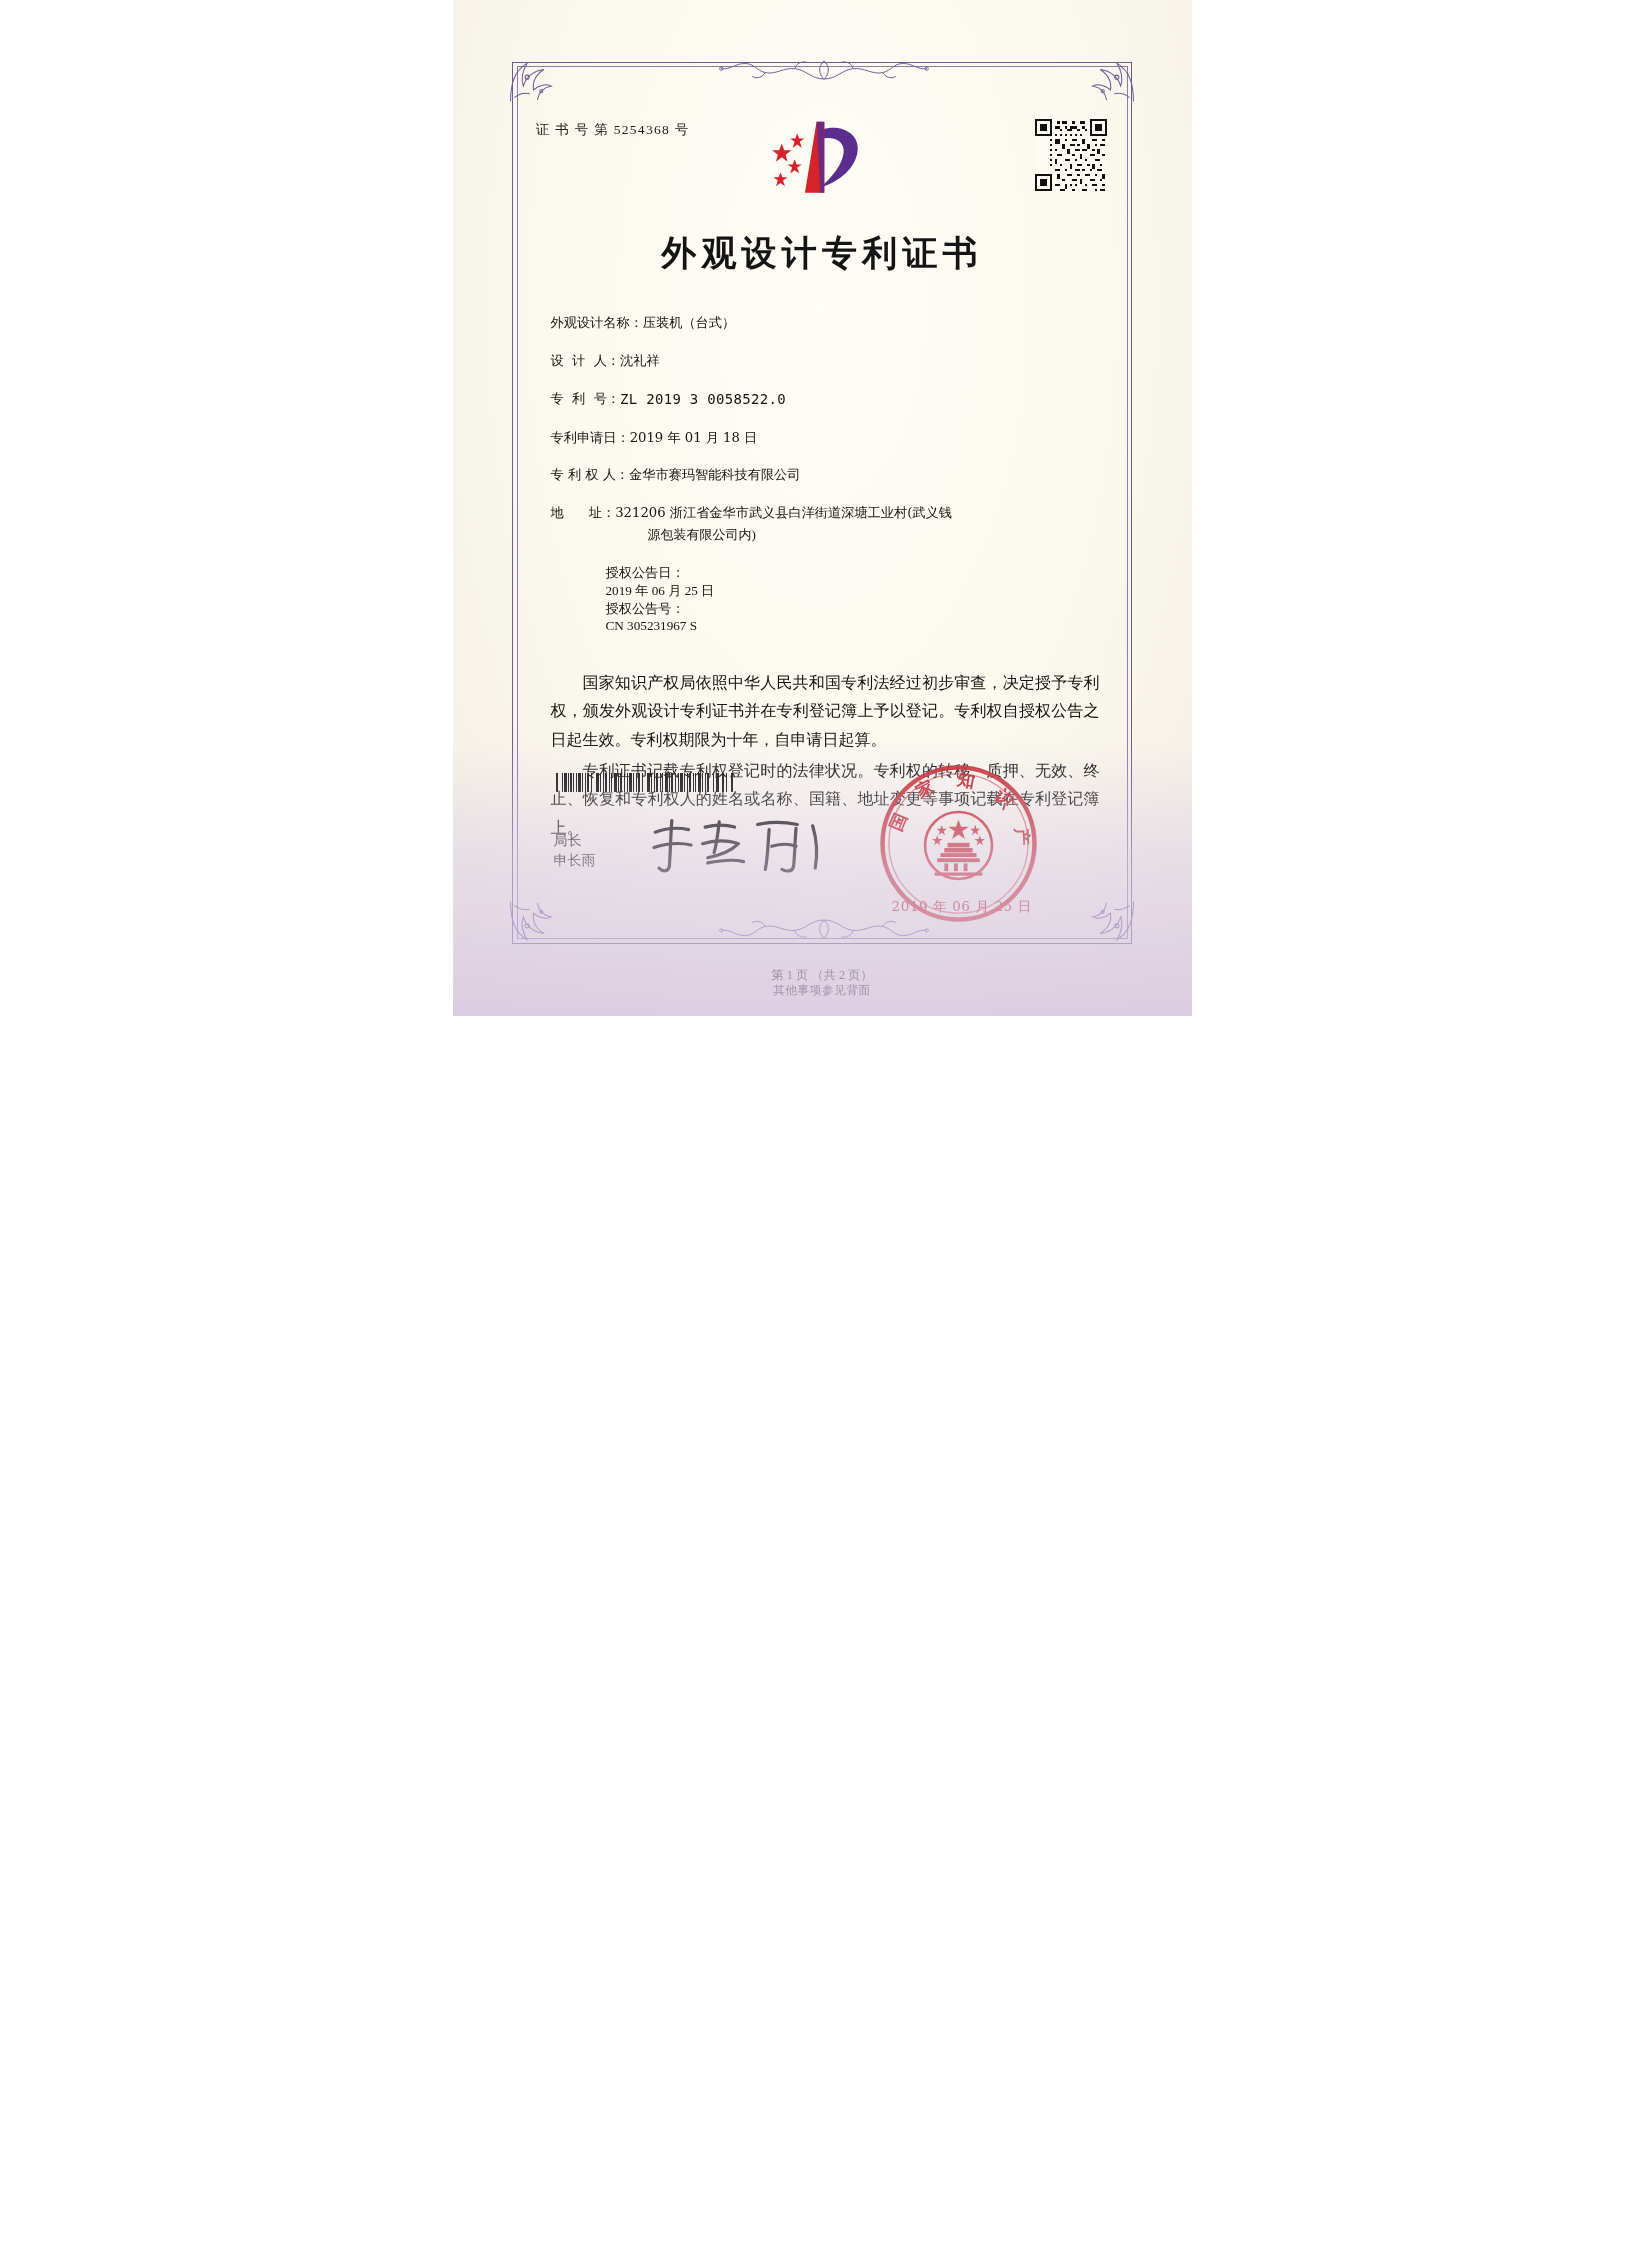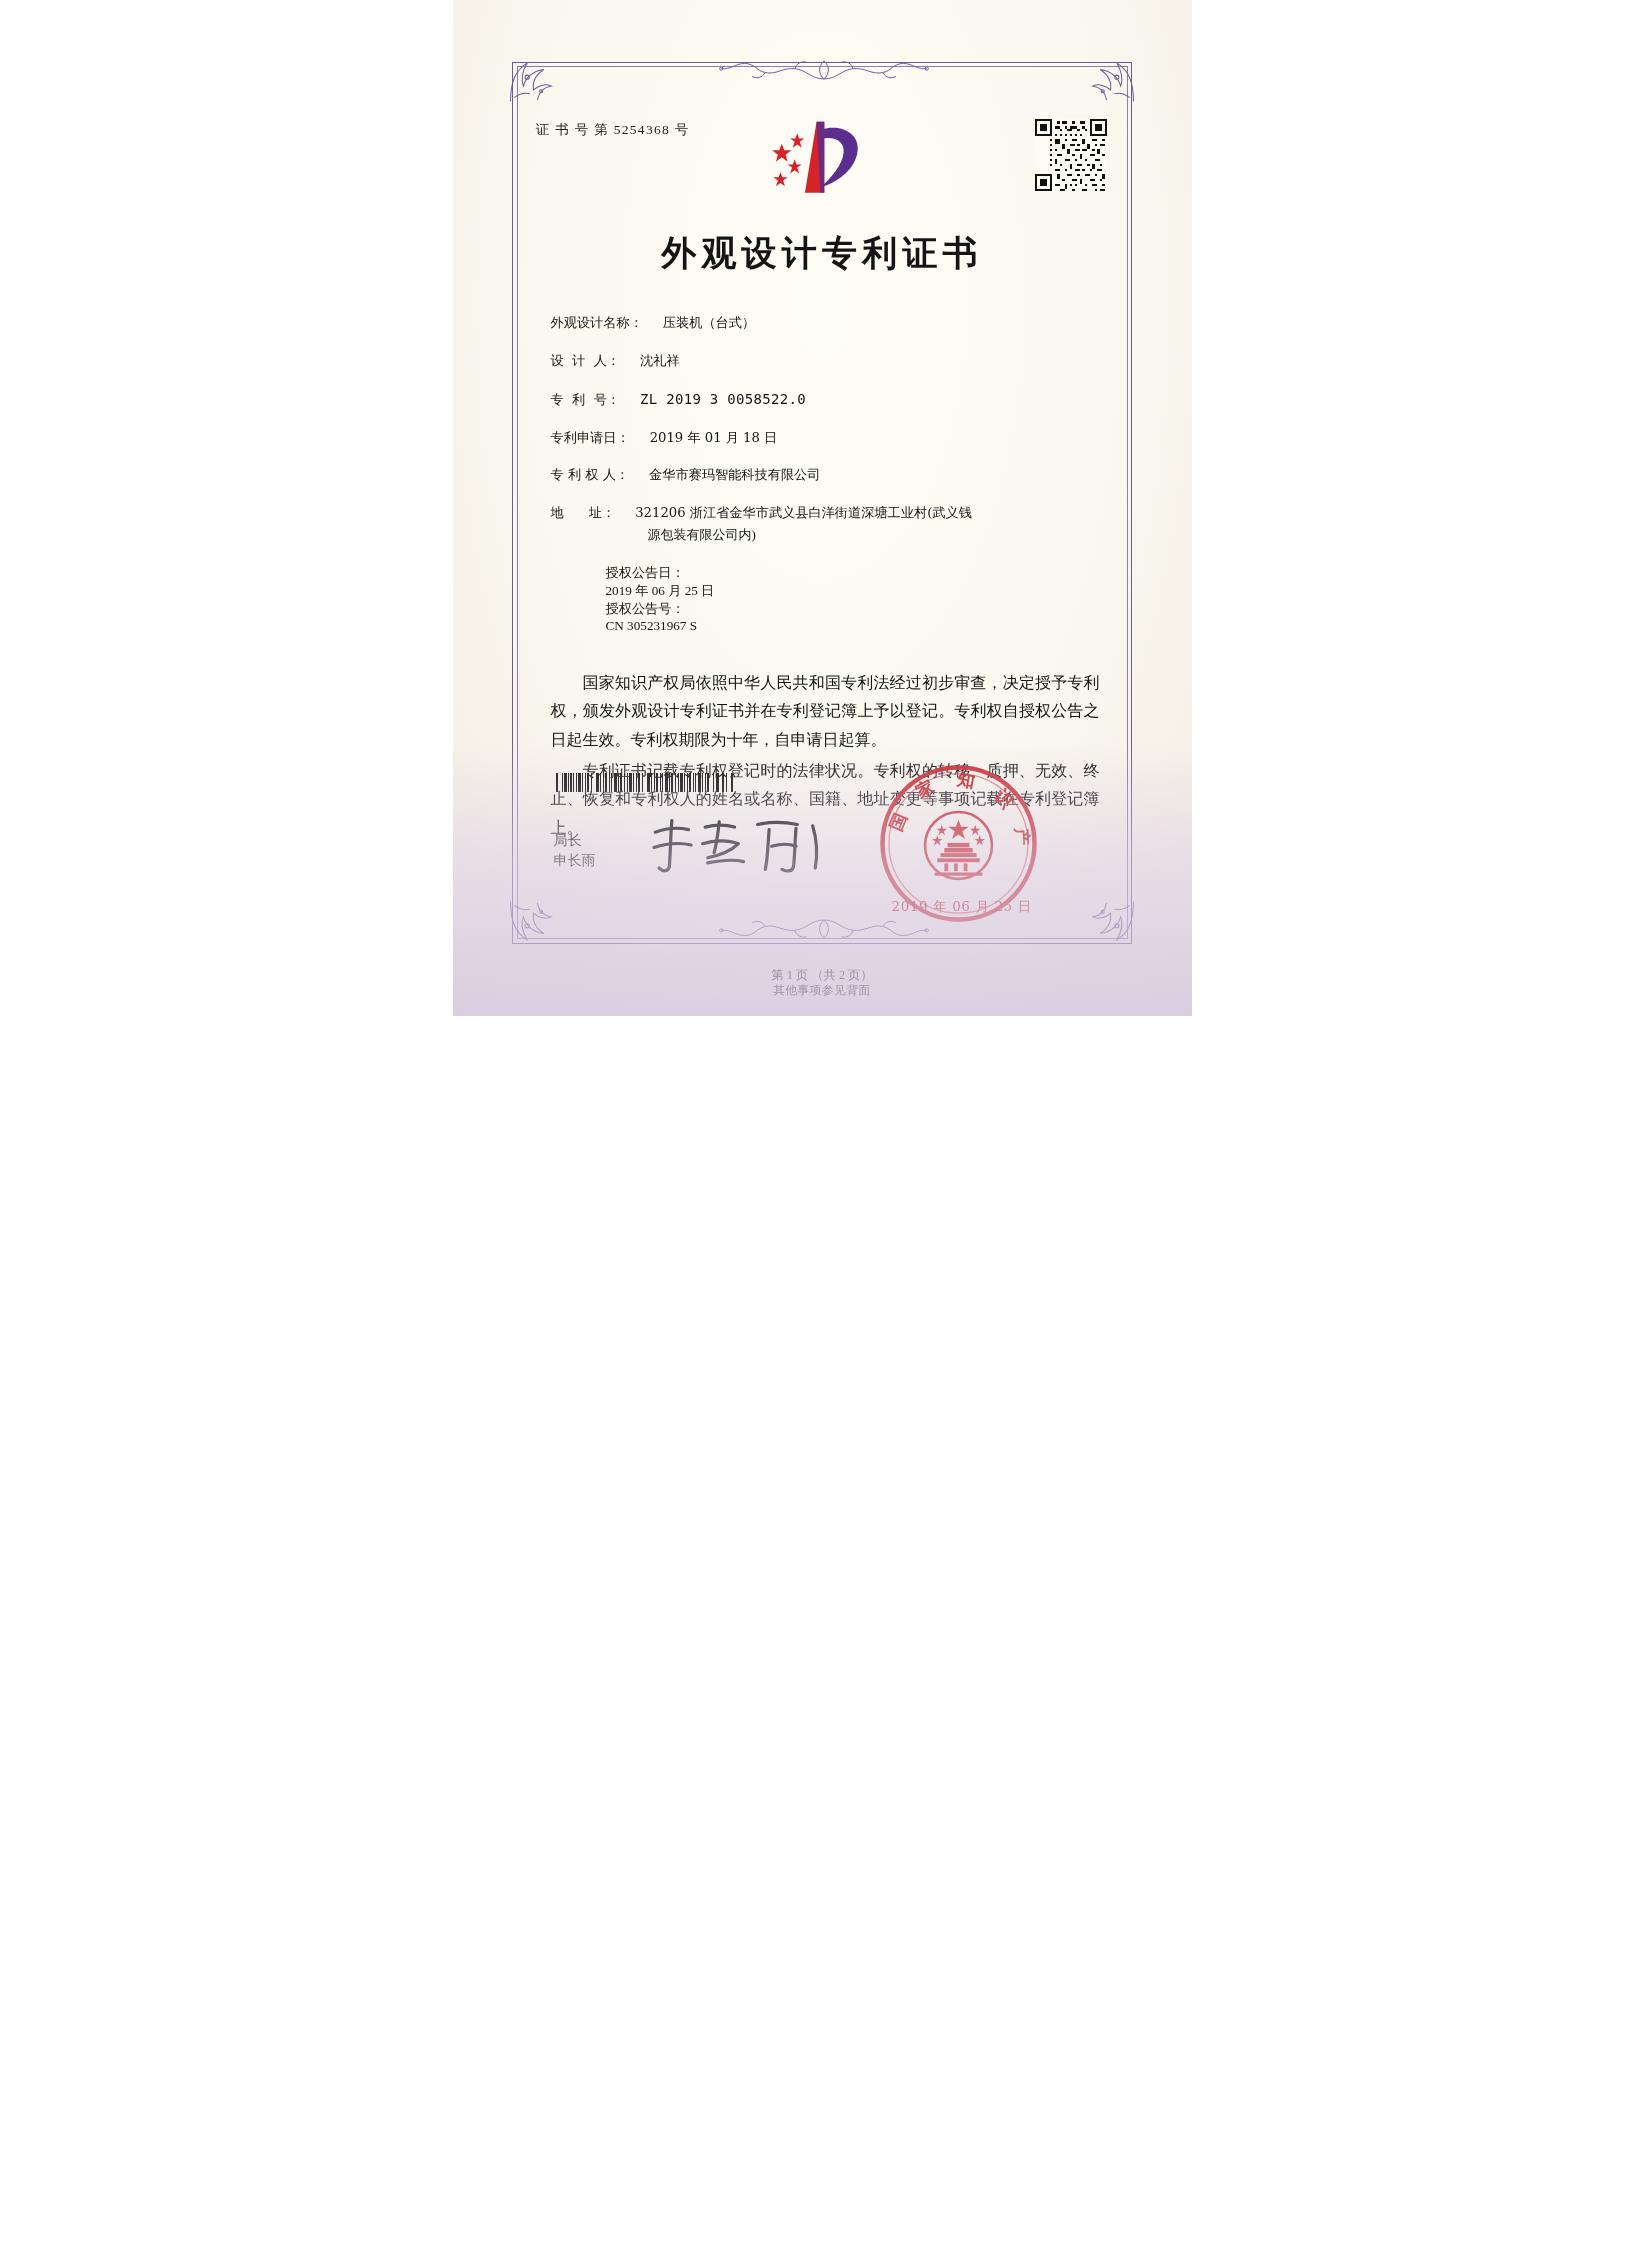--- a/index.html
+++ b/index.html
@@ -133,26 +133,25 @@
   }
 
   .fields {
     position: absolute;
     left: 34px;
     top: 248px;
     right: 26px;
   }
   .field-row {
     display: flex;
-    align-items: flex-end;
+    align-items: center;
     margin-bottom: 20px;
     font-size: 13.2px;
     color: #141414;
     line-height: 1.35;
-    gap: 20px;
   }
   .field-label {
     white-space: pre;
     flex: 0 0 auto;
     font-family: "DejaVu Serif", "Liberation Serif", serif;
   }
   .field-value {
     flex: 1 1 auto;
     font-family: "DejaVu Serif", "Liberation Serif", serif;
   }

